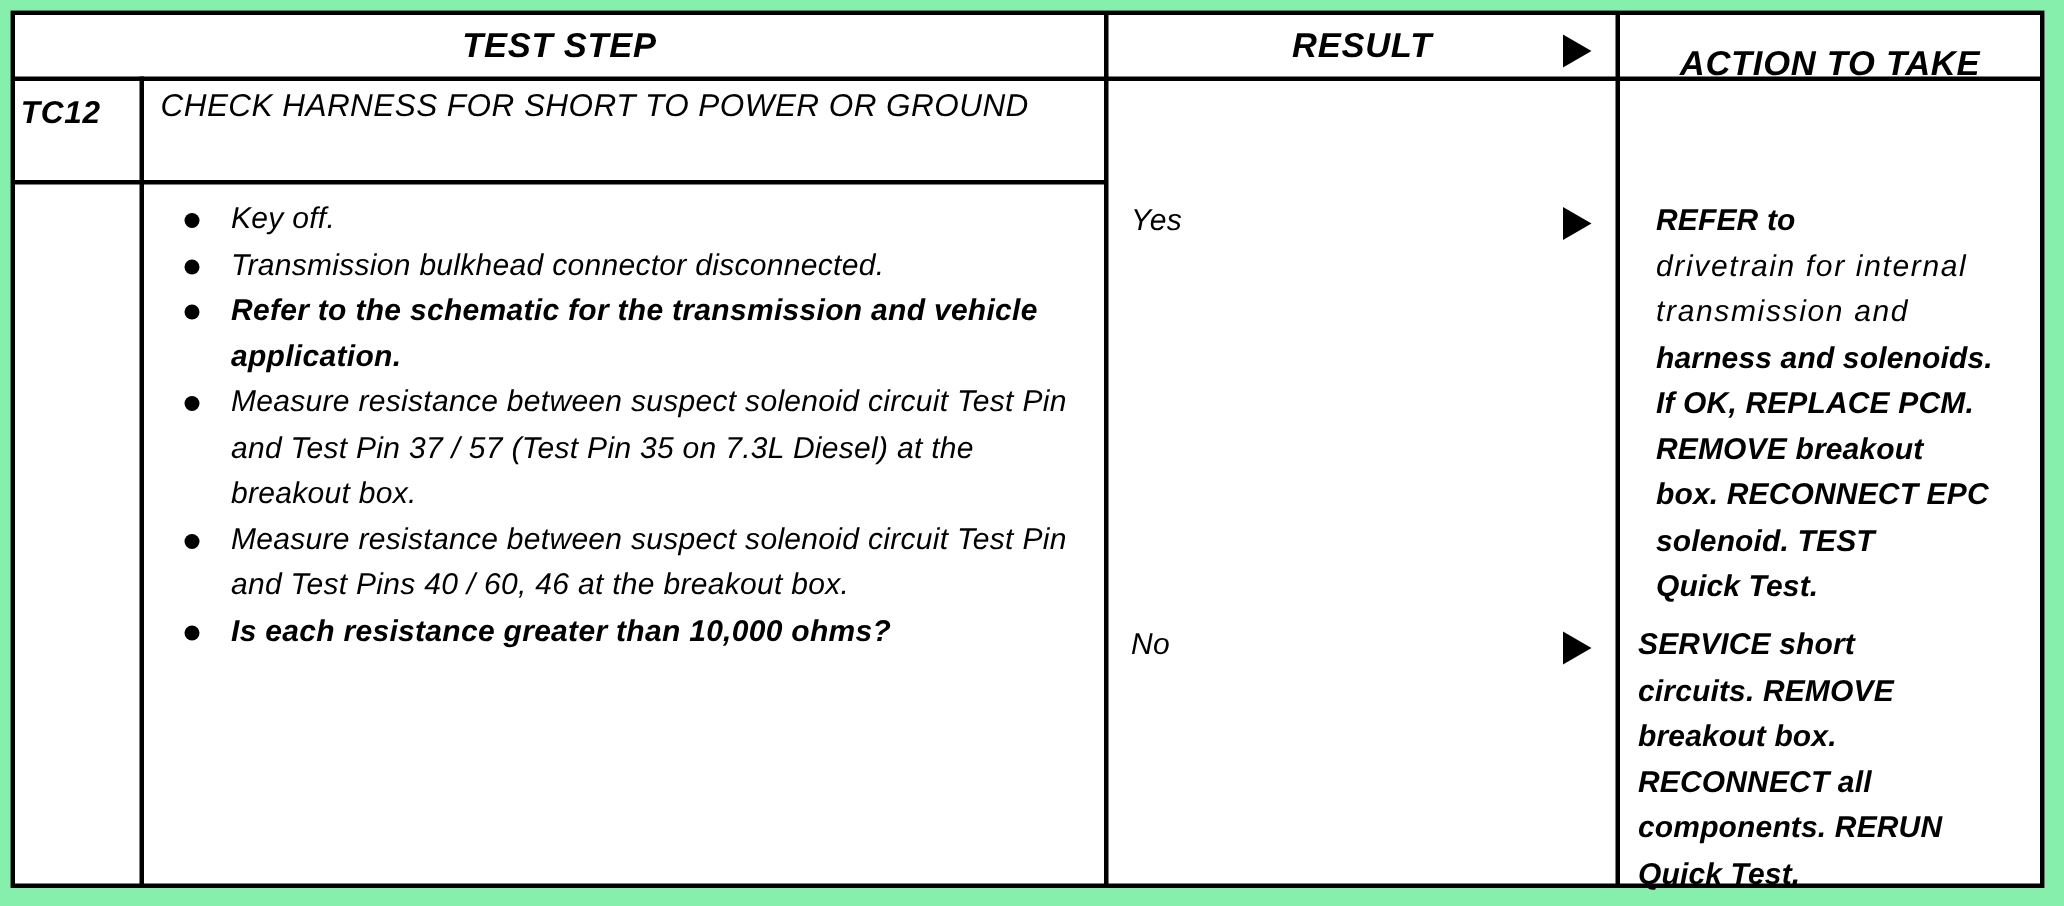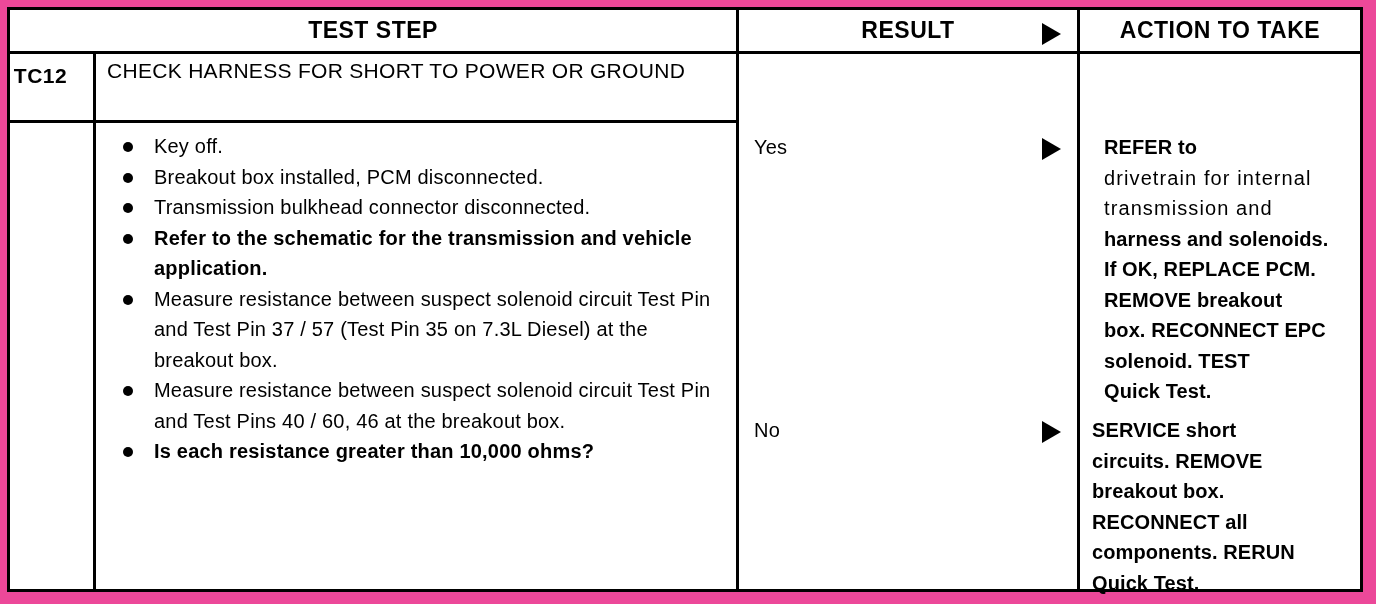--- a/index.html
+++ b/index.html
@@ -12,21 +12,22 @@
     height: 604px;
     font-family: "Liberation Sans", sans-serif;
     color: #000000;
     overflow: hidden;
   }
 
   #page {
     position: relative;
     width: 1376px;
     height: 604px;
-    background: #ec4899;
+    background: #86efac;
+    font-style: italic;
   }
 
   
   .diag-table {
     position: absolute;
     left: 7px;
     top: 7px;
     width: 1356px;
     height: 585px;
     box-sizing: border-box;
@@ -61,21 +62,21 @@
     height: 41px;
     display: flex;
     align-items: center;
     justify-content: center;
     font-weight: bold;
     font-size: 23px;
     letter-spacing: 0.5px;
   }
   .hdr-test   { left: 0px;    width: 726px; }
   .hdr-result { left: 729px;  width: 338px; }
-  .hdr-action { left: 1070px; width: 280px; }
+  .hdr-action { left: 1070px; width: 280px; margin-top: 12px; }
 
   .hdr-arrow {
     position: absolute;
     left: 1032px;
     top: 13px;
     width: 0;
     height: 0;
     border-left: 19px solid #000000;
     border-top: 11px solid transparent;
     border-bottom: 11px solid transparent;
@@ -193,21 +194,20 @@
     <div class="hdr hdr-result">RESULT</div>
     <div class="hdr-arrow"></div>
     <div class="hdr hdr-action">ACTION TO TAKE</div>
 
     <div class="tc-id">TC12</div>
 
     <div class="tc-title">CHECK HARNESS FOR SHORT TO POWER OR GROUND</div>
 
     <ul class="steps">
       <li><span class="bullet"></span><span>Key off.</span></li>
-      <li><span class="bullet"></span><span>Breakout box installed, PCM disconnected.</span></li>
       <li><span class="bullet"></span><span>Transmission bulkhead connector disconnected.</span></li>
       <li class="bold"><span class="bullet"></span><span>Refer to the schematic for the transmission and vehicle application.</span></li>
       <li><span class="bullet"></span><span>Measure resistance between suspect solenoid circuit Test Pin and Test Pin 37 / 57 (Test Pin 35 on 7.3L Diesel) at the breakout box.</span></li>
       <li><span class="bullet"></span><span>Measure resistance between suspect solenoid circuit Test Pin and Test Pins 40 / 60, 46 at the breakout box.</span></li>
       <li class="bold"><span class="bullet"></span><span>Is each resistance greater than 10,000 ohms?</span></li>
     </ul>
 
     <div class="result-cell result-yes">Yes</div>
     <div class="row-arrow yes"></div>
     <div class="action-cell action-yes">

